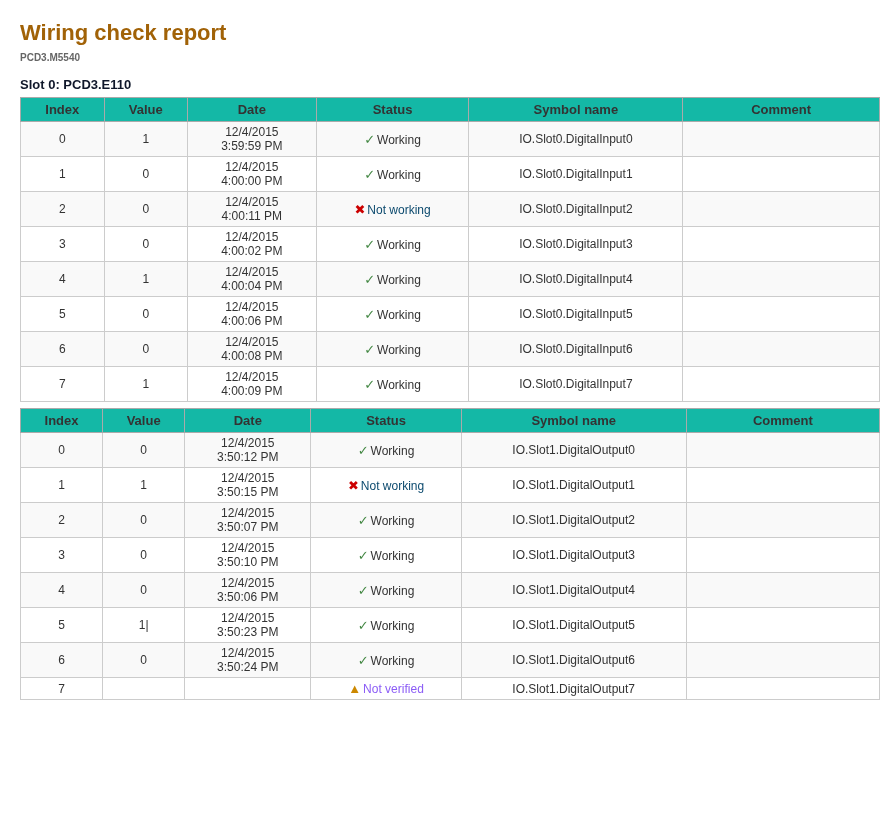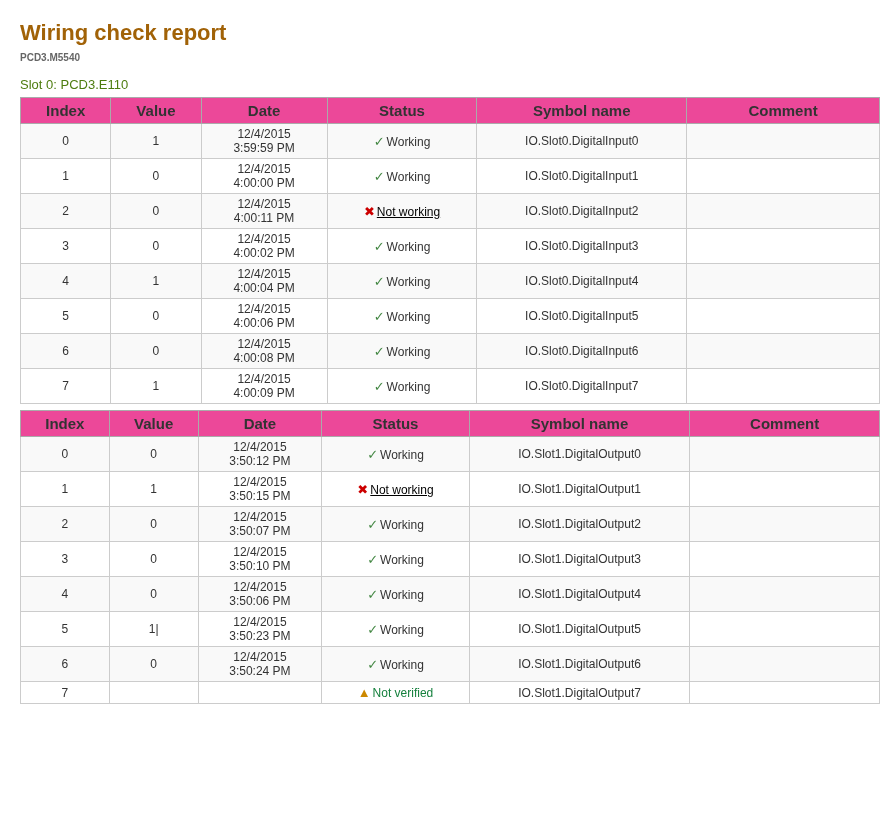--- a/index.html
+++ b/index.html
@@ -17,60 +17,59 @@
       margin-bottom: 6px;
     }
     .device-name {
       font-size: 10px;
       font-weight: bold;
       color: #666;
       margin-bottom: 10px;
     }
     .slot-title {
       font-size: 13px;
-      font-weight: normal;
-      color: #4d7c0f;
+      font-weight: bold;
+      color: #0f172a;
       margin-bottom: 5px;
       margin-top: 14px;
     }
     table {
       border-collapse: collapse;
       width: 860px;
       margin-bottom: 6px;
     }
     th {
-      background: #ec4899;
+      background: #14b8a6;
       border: 1px solid #aaa;
       padding: 4px 8px;
       text-align: center;
       font-weight: bold;
-      font-size: 15px;
+      font-size: 13px;
     }
     td {
       border: 1px solid #ccc;
       padding: 3px 8px;
       text-align: center;
       vertical-align: middle;
       font-size: 12px;
     }
     td.symbol {
       text-align: center;
     }
     td.comment {
       text-align: left;
     }
     .status-working {
       color: #333;
     }
     .status-not-working {
-      color: #000000;
-      text-decoration: underline;
+      color: #0c4a6e;
     }
     .status-not-verified {
-      color: #15803d;
+      color: #8b5cf6;
     }
     .check-icon {
       color: #448844;
       font-size: 13px;
       margin-right: 2px;
     }
     .x-icon {
       color: #cc0000;
       font-size: 13px;
       margin-right: 2px;

